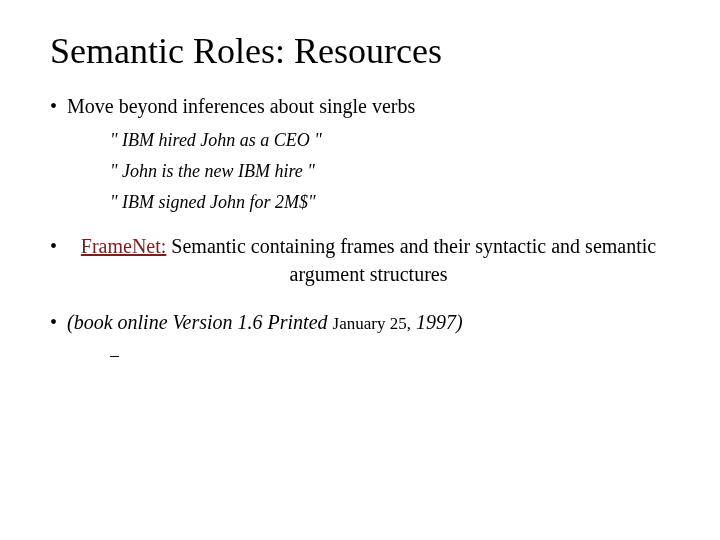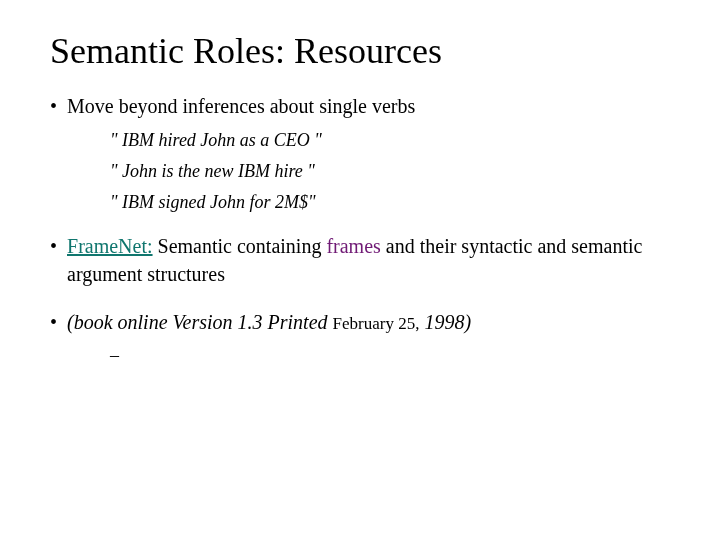--- a/index.html
+++ b/index.html
@@ -46,41 +46,42 @@
 
     .bullet-dot {
       margin-right: 10px;
       font-size: 20px;
       line-height: 1.4;
       flex-shrink: 0;
     }
 
     .bullet-text {
       line-height: 1.4;
+      text-align: center;
     }
 
     .sub-bullets {
       margin-left: 60px;
       font-size: 18px;
       font-style: italic;
       color: #000000;
       line-height: 1.6;
     }
 
     .sub-bullet-item {
       margin-bottom: 2px;
     }
 
     .framenet-blue {
-      color: #0f766e;
+      color: #7f1d1d;
       text-decoration: underline;
     }
 
     .frames-blue {
-      color: #701a75;
+      color: #000000;
     }
 
     .bullet-framenet {
       display: flex;
       align-items: flex-start;
       font-size: 20px;
       color: #000000;
       margin-bottom: 6px;
     }
 
@@ -153,21 +154,21 @@
       <span class="bullet-text">
         <span class="framenet-blue">Frame​Net:</span><span> Semantic containing </span><span class="frames-blue">frames</span><span> and their syntactic and semantic argument structures</span>
       </span>
     </div>
   </div>
 
   <div class="bullet-section">
     <div class="bullet-book">
       <span class="bullet-dot">•</span>
       <span class="bullet-text paren-text">
-        <span>(book online Version 1.3  Printed </span><span class="august-text inline-normal">February 25,</span><span> 1998)</span>
+        <span>(book online Version 1.6  Printed </span><span class="august-text inline-normal">January 25,</span><span> 1997)</span>
       </span>
     </div>
     <div class="sub-dash">
       <div class="sub-dash-item">
         <span class="dash">–</span>
       </div>
     </div>
   </div>
 
 </div>

